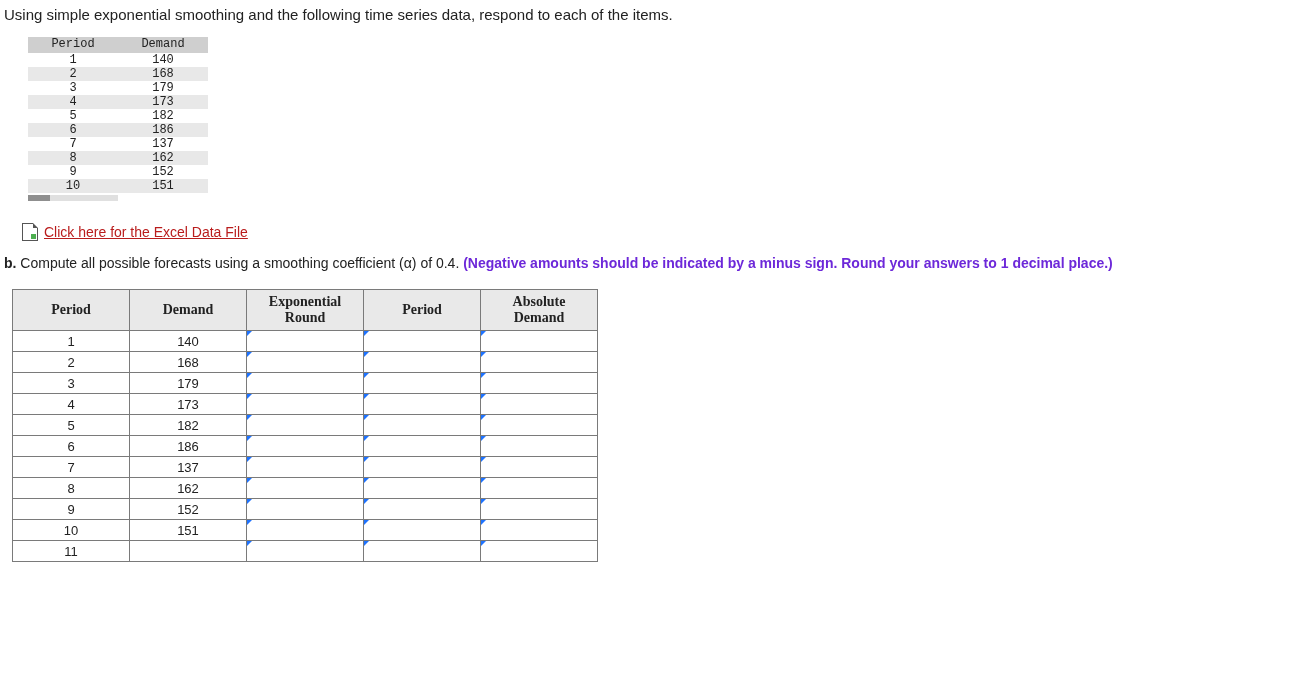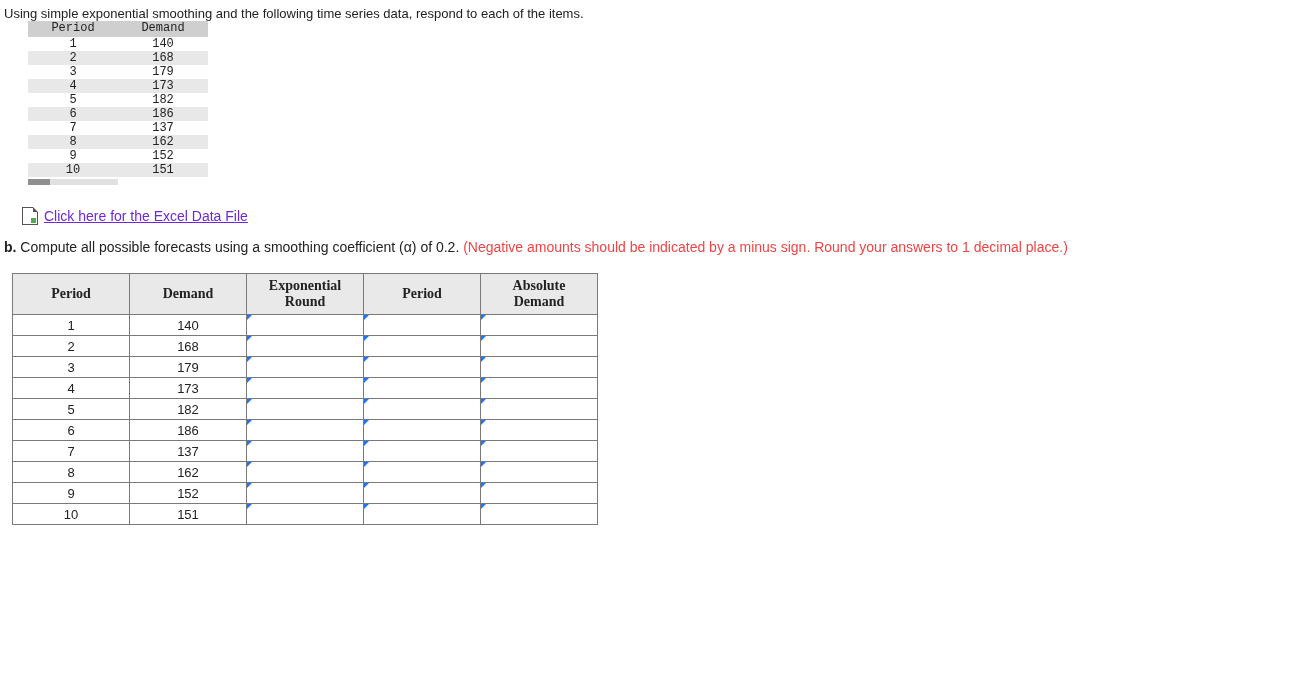--- a/index.html
+++ b/index.html
@@ -4,21 +4,22 @@
 <style>
   body{
     margin:0;
     padding:6px 4px;
     font-family:Arial, Helvetica, sans-serif;
     font-size:14px;
     color:#222;
     background:#fff;
   }
   .intro{
-    font-size:13px;
+    font-size:15px;
+    margin-bottom:14px;
   }
 
   
   .data-table{
     border-collapse:collapse;
     margin-left:24px;
   }
   .data-table th{
     font-family:"Courier New", monospace;
     font-size:12px;
@@ -52,21 +53,21 @@
     left:0; top:0; width:22px; height:6px;
     background:#8f8f8f;
   }
 
   
   .excel-link{
     display:flex;
     align-items:center;
     gap:6px;
     margin:22px 0 14px 18px;
-    color:#6d28d9;
+    color:#b91c1c;
     text-decoration:underline;
     font-size:14px;
     cursor:pointer;
   }
   .excel-icon{
     width:14px; height:16px;
     border:1px solid #555;
     position:relative;
     background:#fff;
   }
@@ -83,21 +84,21 @@
     right:1px; bottom:1px;
     width:5px; height:5px;
     background:#4caf50;
   }
 
   
   .partb{
     font-size:14px;
     margin:2px 0 18px 0;
   }
-  .partb .red{ color:#ef4444; font-weight:normal;margin-top:13px; }
+  .partb .red{ color:#6d28d9; font-weight:bold;margin-top:13px; }
   .partb b{ font-weight:bold; }
 
   
   .ans-table{
     border-collapse:collapse;
     margin-left:8px;
   }
   .ans-table th{
     background:#e9e9e9;
     border:1px solid #7a7a7a;
@@ -185,21 +186,21 @@
     </tbody>
 </table>
 <div class="tiny-scroll"></div>
 
 <a class="excel-link">
   <span class="excel-icon"></span>
   <span> Click here for the Excel Data File</span>
 </a>
 
 <div class="partb">
-  <b>b.</b><span> Compute all possible forecasts using a smoothing coefficient (α) of 0.2. </span><span class="red">(Negative amounts should be indicated by a minus sign. Round your answers to 1 decimal place.)</span>
+  <b>b.</b><span> Compute all possible forecasts using a smoothing coefficient (α) of 0.4. </span><span class="red">(Negative amounts should be indicated by a minus sign. Round your answers to 1 decimal place.)</span>
 </div>
 
 <table class="ans-table">
   <thead>
     <tr>
       <th class="wide">Period</th>
       <th class="wide">Demand</th>
       <th class="wide">Exponential Round</th>
       <th class="wide">Period</th>
       <th class="wide">Absolute Demand</th>
@@ -269,14 +270,21 @@
         <td class="inputcell"></td>
         <td class="inputcell"></td>
       </tr>
       <tr>
         <td>10</td>
         <td>151</td>
         <td class="inputcell"></td>
         <td class="inputcell"></td>
         <td class="inputcell"></td>
       </tr>
+      <tr>
+        <td>11</td>
+        <td></td>
+        <td class="inputcell"></td>
+        <td class="inputcell"></td>
+        <td class="inputcell"></td>
+      </tr>
     </tbody>
 </table>
 
 </body></html>

